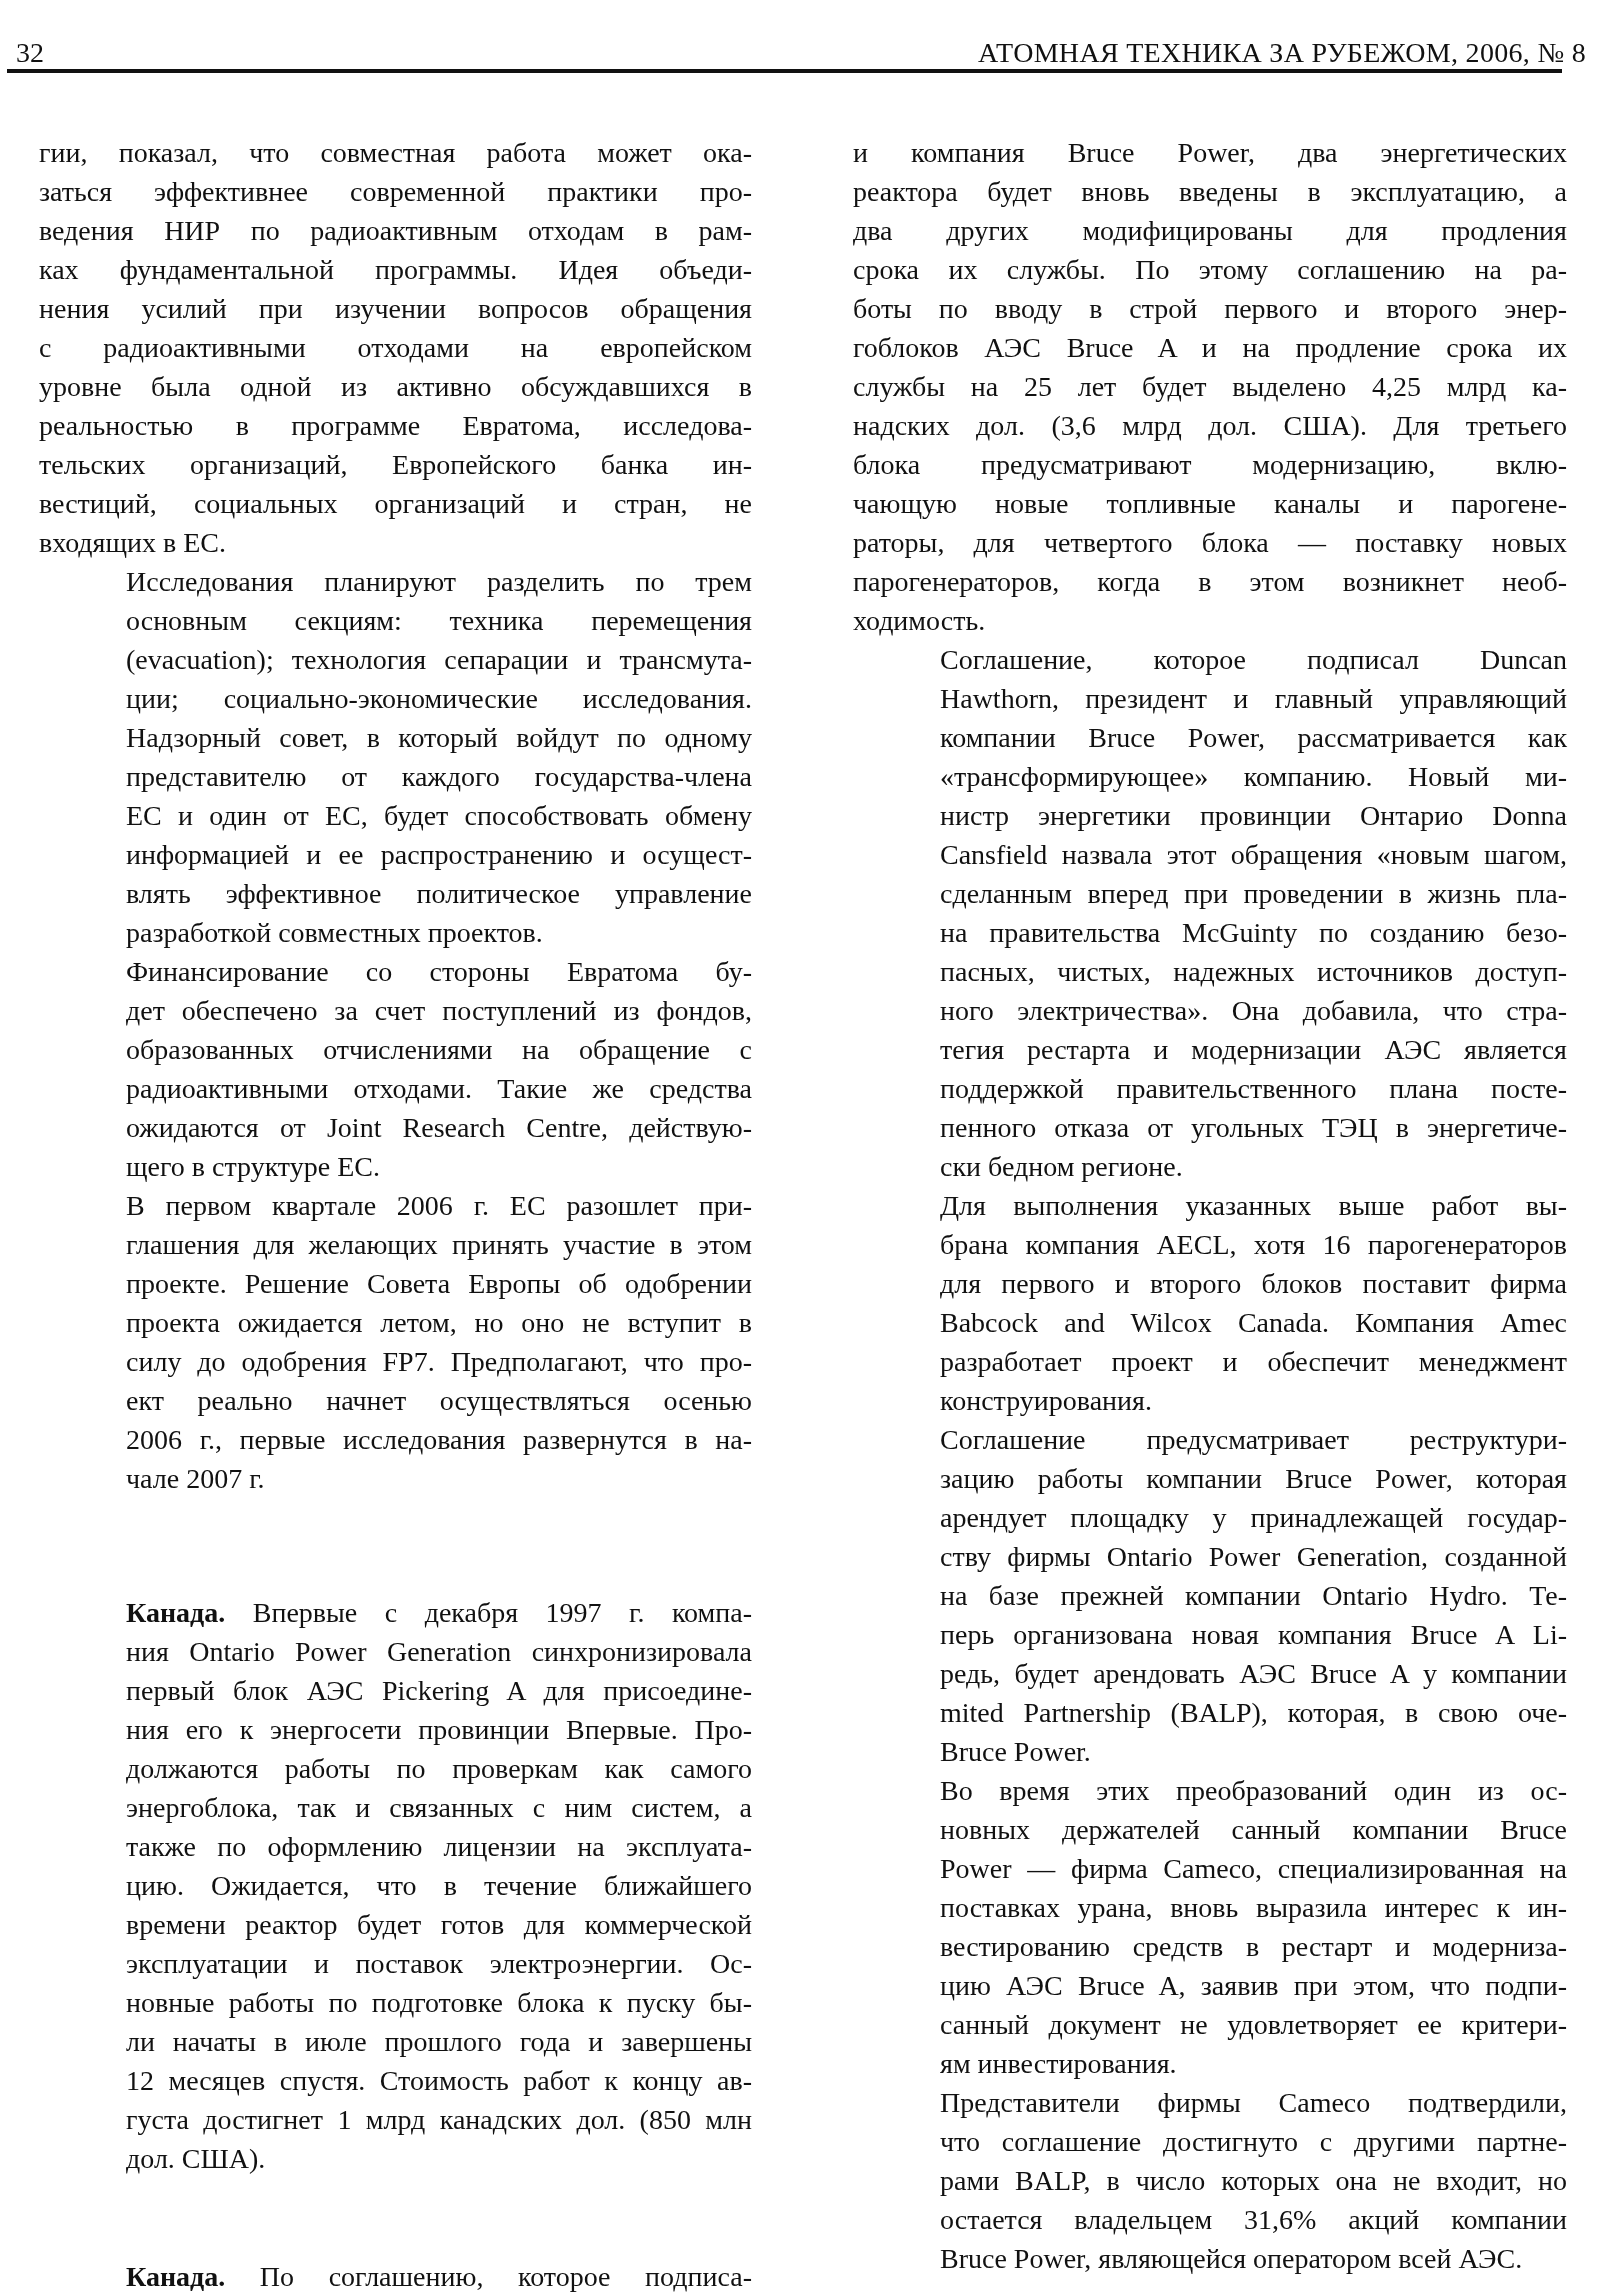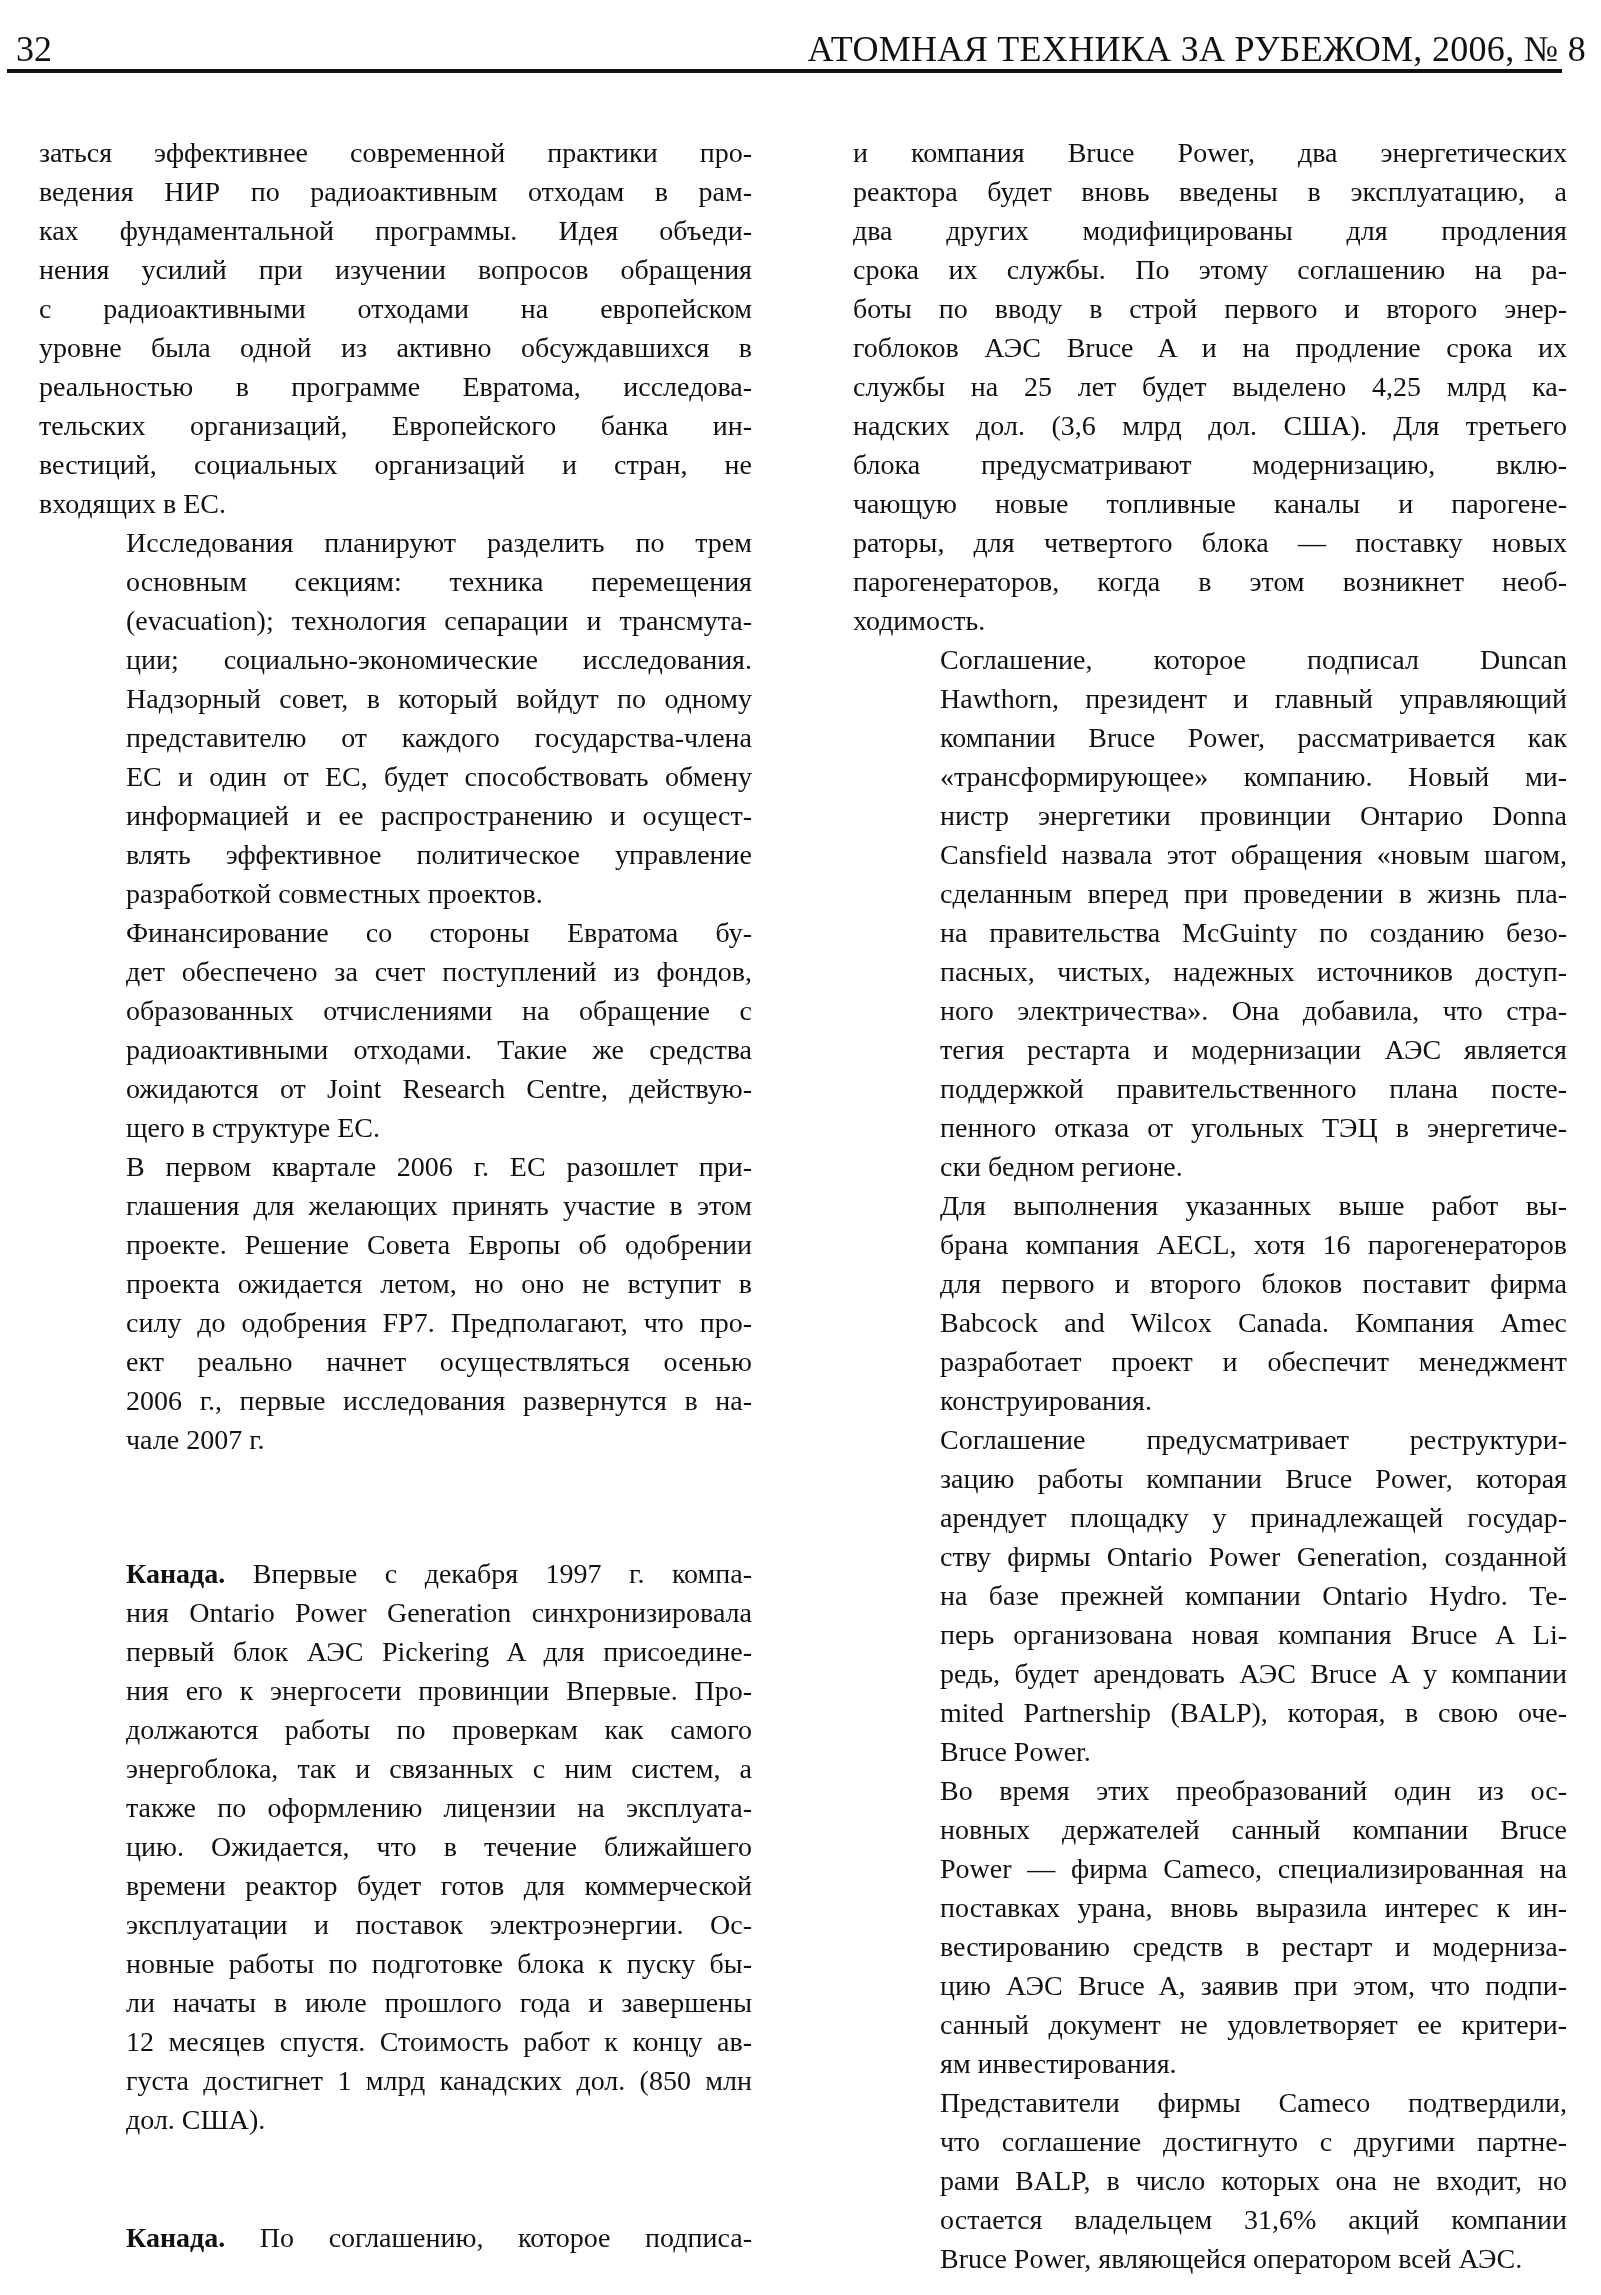--- a/index.html
+++ b/index.html
@@ -4,21 +4,21 @@
   <style>
     html, body { margin: 0; padding: 0; background: #ffffff; }
     body {
       width: 1602px; height: 2295px; position: relative; overflow: hidden;
       font-family: "Liberation Serif", "DejaVu Serif", serif;
       color: #111111;
     }
     .header {
       position: absolute; left: 16px; right: 16px; top: 27px; height: 40px;
       display: flex; justify-content: space-between; align-items: flex-end;
-      font-size: 36px; line-height: 1;
+      font-size: 28px; line-height: 1;
     }
     .header .title { letter-spacing: 0.3px; }
     .rule {
       position: absolute; left: 6.7px; right: 40px; top: 69px; height: 4px;
       background: #111111;
     }
     .column {
       position: absolute; top: 133px; width: 713px;
       font-size: 28px; line-height: 39px;
       text-align: justify; hyphens: manual;
@@ -39,20 +39,21 @@
 <body>
 
 <div class="header">
   <span class="page-num">32</span>
   <span class="title">АТОМНАЯ ТЕХНИКА ЗА РУБЕЖОМ, 2006, № 8</span>
 </div>
 <div class="rule"></div>
 
 <div class="column col-left" id="col-left">
     <p class="">
+      <span class="line">гии, показал, что совместная работа может ока-</span>
       <span class="line">заться эффективнее современной практики про-</span>
       <span class="line">ведения НИР по радиоактивным отходам в рам-</span>
       <span class="line">ках фундаментальной программы. Идея объеди-</span>
       <span class="line">нения усилий при изучении вопросов обращения</span>
       <span class="line">с радиоактивными отходами на европейском</span>
       <span class="line">уровне была одной из активно обсуждавшихся в</span>
       <span class="line">реальностью в программе Евратома, исследова-</span>
       <span class="line">тельских организаций, Европейского банка ин-</span>
       <span class="line">вестиций, социальных организаций и стран, не</span>
       <span class="line last">входящих в ЕС.</span>

